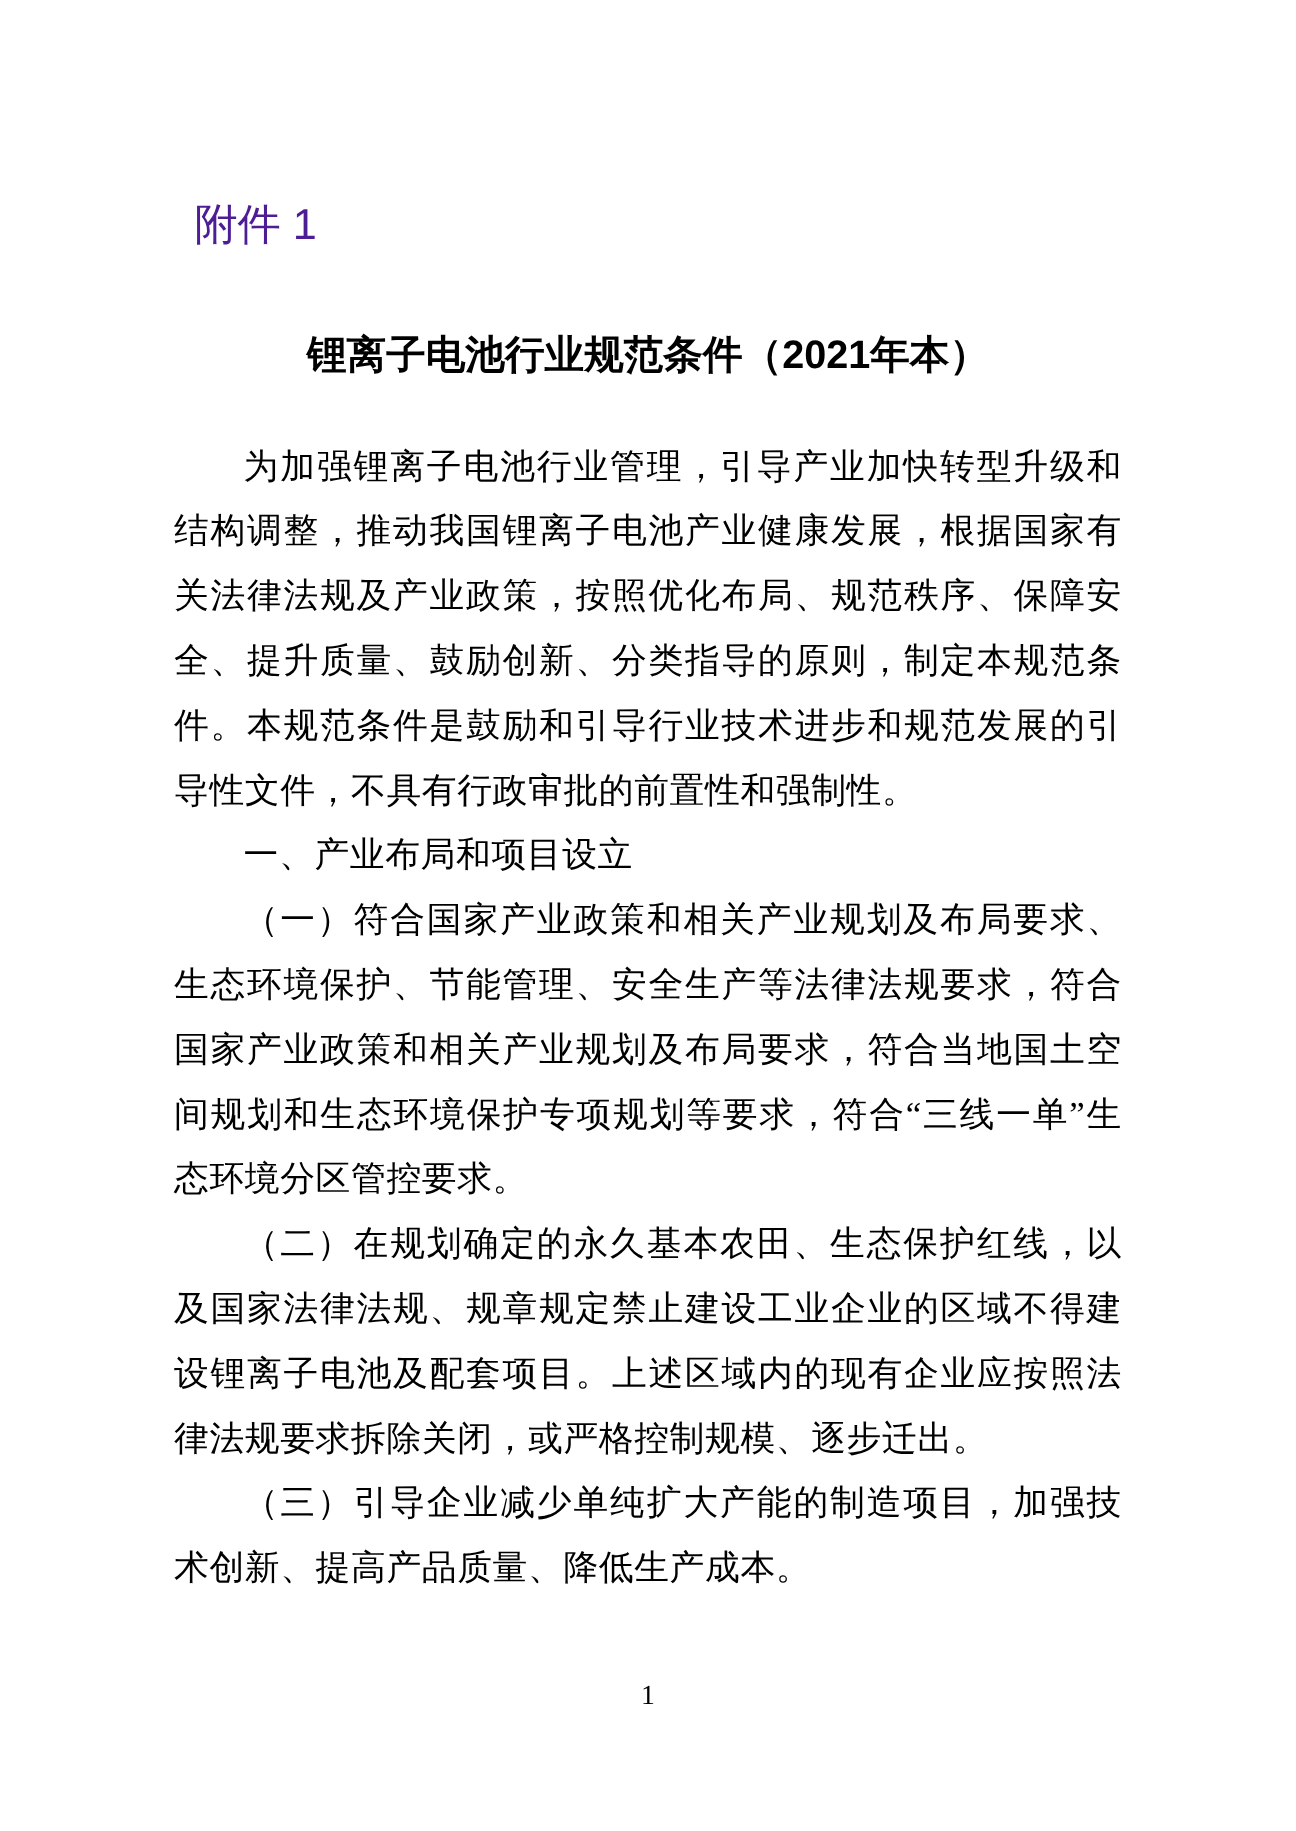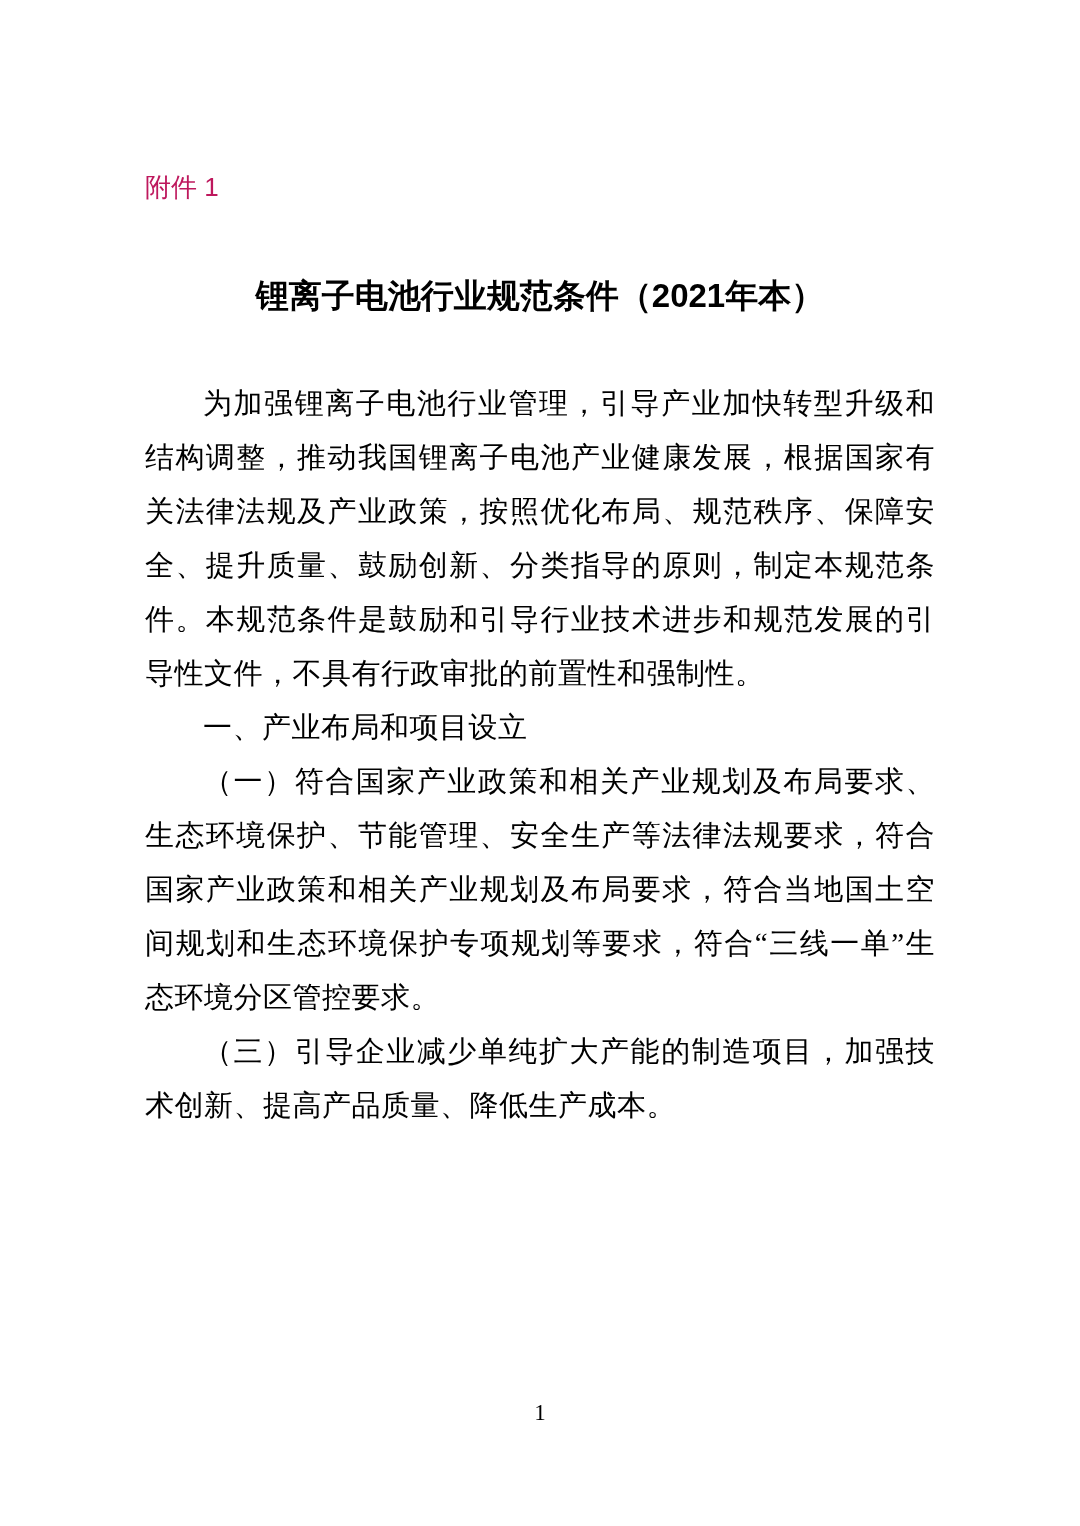--- a/index.html
+++ b/index.html
@@ -12,43 +12,43 @@
     width: 1080px;
     height: 1526px;
     background: #ffffff;
     color: #000000;
     font-family: "Liberation Serif", "DejaVu Serif", serif;
     overflow: hidden;
   }
   .attachment-label {
     position: absolute;
     top: 168px;
-    left: 145px;
+    left: 162px;
     font-family: "Liberation Sans", "DejaVu Sans", sans-serif;
-    font-size: 26px;
+    font-size: 36px;
     line-height: 38px;
-    color: #be185d;
+    color: #4c1d95;
     white-space: nowrap;
   }
   .doc-title {
     position: absolute;
     top: 276px;
     left: 0;
     width: 100%;
     margin: 0;
     text-align: center;
     font-family: "Liberation Sans", "DejaVu Sans", sans-serif;
     font-weight: bold;
     font-size: 33px;
     line-height: 40px;
     color: #000000;
   }
   .doc-body {
     position: absolute;
-    top: 376px;
+    top: 362px;
     left: 145px;
     width: 790px;
   }
   .doc-body p {
     margin: 0;
     padding: 0;
     font-size: 29px;
     line-height: 54px;
     text-align: justify;
     text-justify: inter-character;
@@ -78,18 +78,19 @@
 <div class="page">
 
   <div class="attachment-label">附件 1</div>
 
   <h1 class="doc-title">锂离子电池行业规范条件（2021年本）</h1>
 
   <div class="doc-body">
     <p class="body-paragraph">为加强锂离子电池行业管理，引导产业加快转型升级和结构调整，推动我国锂离子电池产业健康发展，根据国家有关法律法规及产业政策，按照优化布局、规范秩序、保障安全、提升质量、鼓励创新、分类指导的原则，制定本规范条件。本规范条件是鼓励和引导行业技术进步和规范发展的引导性文件，不具有行政审批的前置性和强制性。</p>
     <p class="section-heading">一、产业布局和项目设立</p>
     <p class="body-paragraph">（一）符合国家产业政策和相关产业规划及布局要求、生态环境保护、节能管理、安全生产等法律法规要求，符合国家产业政策和相关产业规划及布局要求，符合当地国土空间规划和生态环境保护专项规划等要求，符合“三线一单”生态环境分区管控要求。</p>
+    <p class="body-paragraph">（二）在规划确定的永久基本农田、生态保护红线，以及国家法律法规、规章规定禁止建设工业企业的区域不得建设锂离子电池及配套项目。上述区域内的现有企业应按照法律法规要求拆除关闭，或严格控制规模、逐步迁出。</p>
     <p class="body-paragraph">（三）引导企业减少单纯扩大产能的制造项目，加强技术创新、提高产品质量、降低生产成本。</p>
   </div>
 
   <div class="page-number">1</div>
 
 </div>
 
 </body></html>

